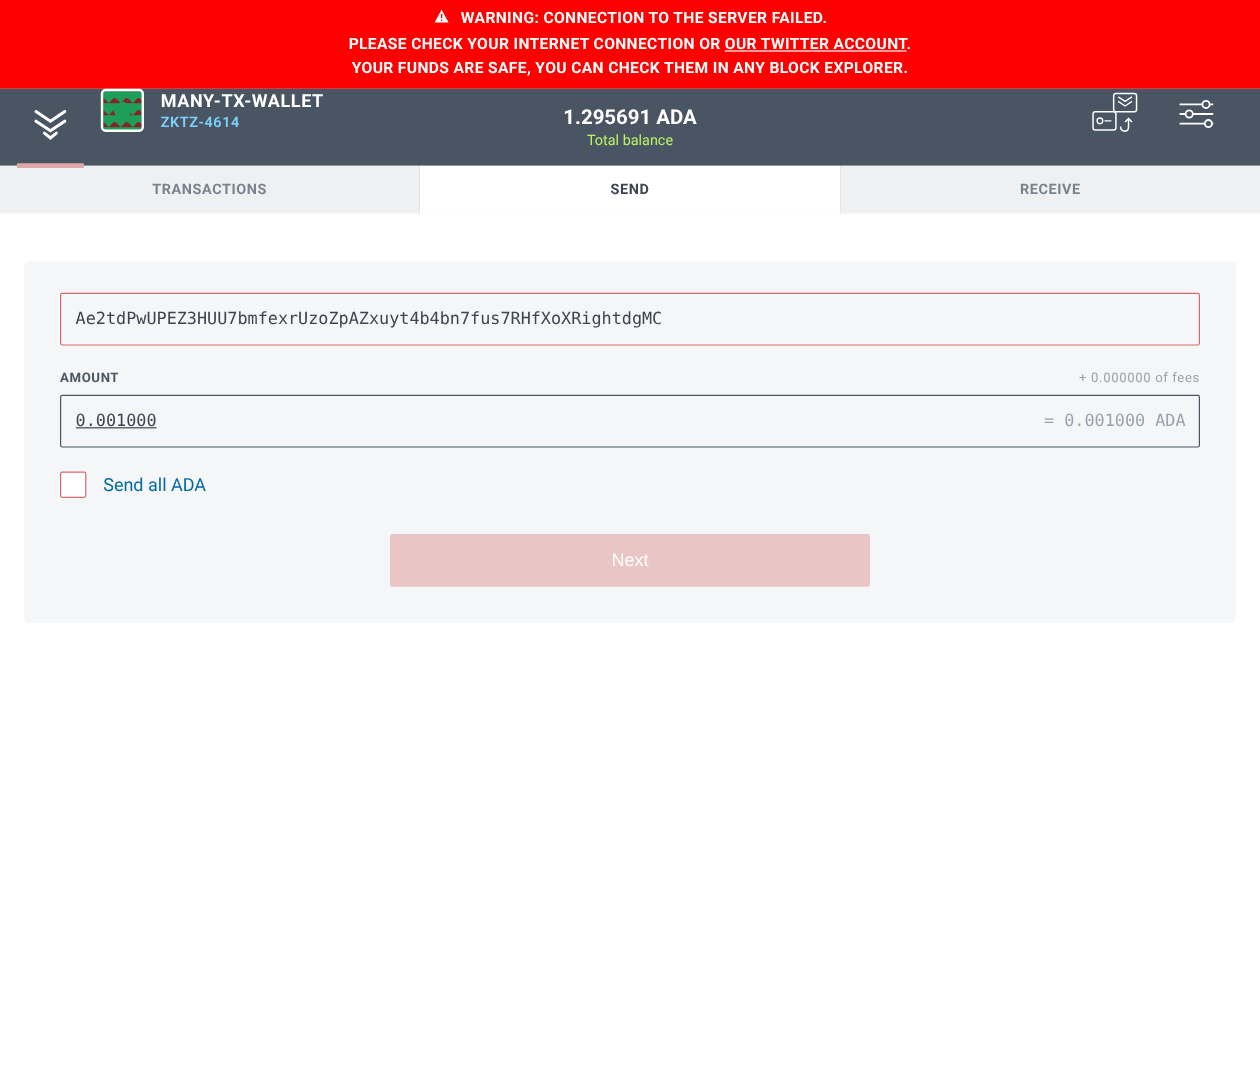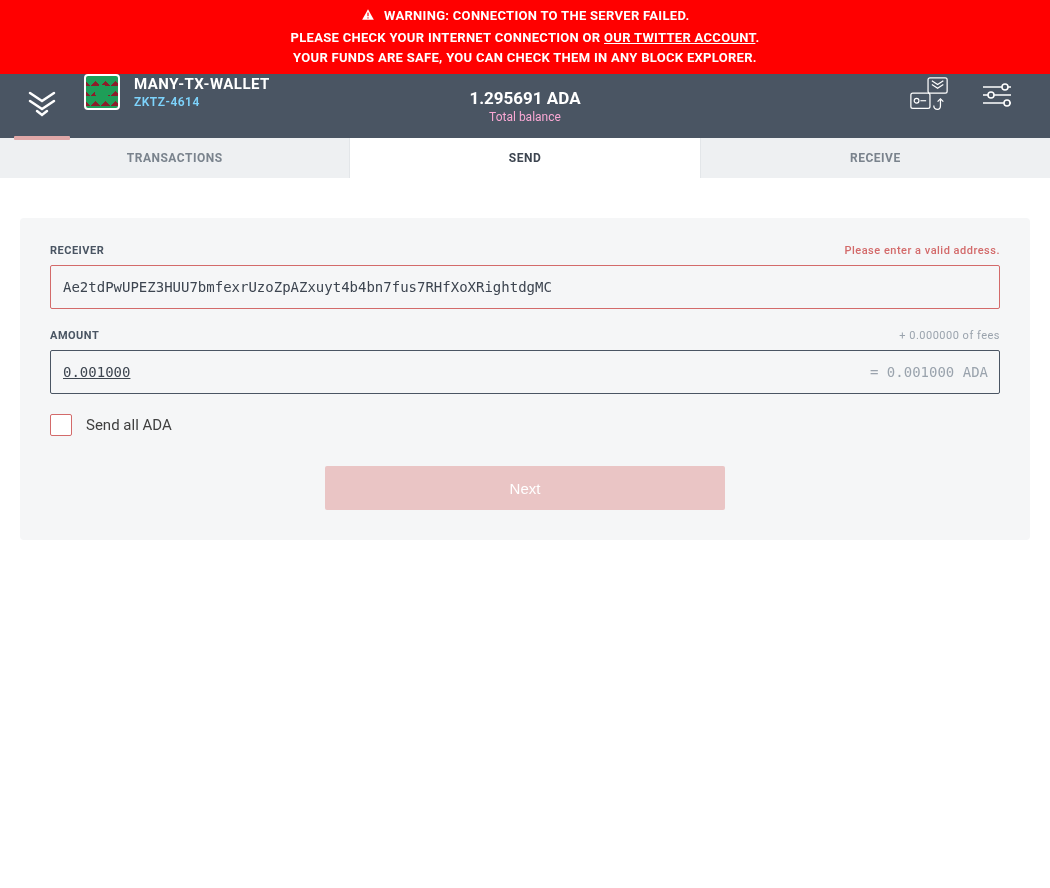--- a/index.html
+++ b/index.html
@@ -78,21 +78,21 @@
   .wallet-sub  { font-weight: 600; font-size: 12px; color: #7dd3fc; margin-top: 2px; letter-spacing: 0.5px; }
 
   .balance-block {
     position: absolute;
     left: 50%;
     top: 50%;
     transform: translate(-50%, -50%);
     text-align: center;
   }
   .balance-amount { font-weight: 700; font-size: 17px; }
-  .balance-label  { font-size: 12px; color: #f9a8d4; margin-top: 2px; }
+  .balance-label  { font-size: 12px; color: #bef264; margin-top: 2px; }
 
   .header-right {
     margin-left: auto;
     display: flex;
     align-items: center;
     gap: 26px;
     padding-right: 32px;
   }
   .header-icon { width: 42px; height: 42px; display: flex; align-items: center; justify-content: center; cursor: pointer; }
 
@@ -190,21 +190,21 @@
     margin-top: 10px;
     margin-bottom: 30px;
   }
   .checkbox {
     width: 22px; height: 22px;
     border: 1.5px solid #d36a6a;
     border-radius: 2px;
     background: #ffffff;
     cursor: pointer;
   }
-  .checkbox-label { font-size: 15px; color: #404040; }
+  .checkbox-label { font-size: 15px; color: #0369a1; }
 
   .next-btn {
     display: block;
     width: 400px;
     height: 44px;
     margin: 0 auto;
     background: #eac5c5;
     color: #ffffff;
     font-size: 15px;
     font-weight: 500;
@@ -280,24 +280,20 @@
 
 <div class="tabs">
   <div class="tab">TRANSACTIONS</div>
   <div class="tab active">SEND</div>
   <div class="tab">RECEIVE</div>
 </div>
 
 <div class="content">
   <div class="card">
 
-    <div class="field-row">
-      <span class="field-label">RECEIVER</span>
-      <span class="field-error">Please enter a valid address.</span>
-    </div>
     <div class="input-wrap">
       <input type="text" class="text-input error" value="Ae2tdPwUPEZ3HUU7bmfexrUzoZpAZxuyt4b4bn7fus7RHfXoXRightdgMC" style="">
     </div>
 
     <div class="field-row">
       <span class="field-label">AMOUNT</span>
       <span class="field-help">+ 0.000000 of fees</span>
     </div>
     <div class="input-wrap">
       <input type="text" class="text-input focused" value="0.001000" style="">

